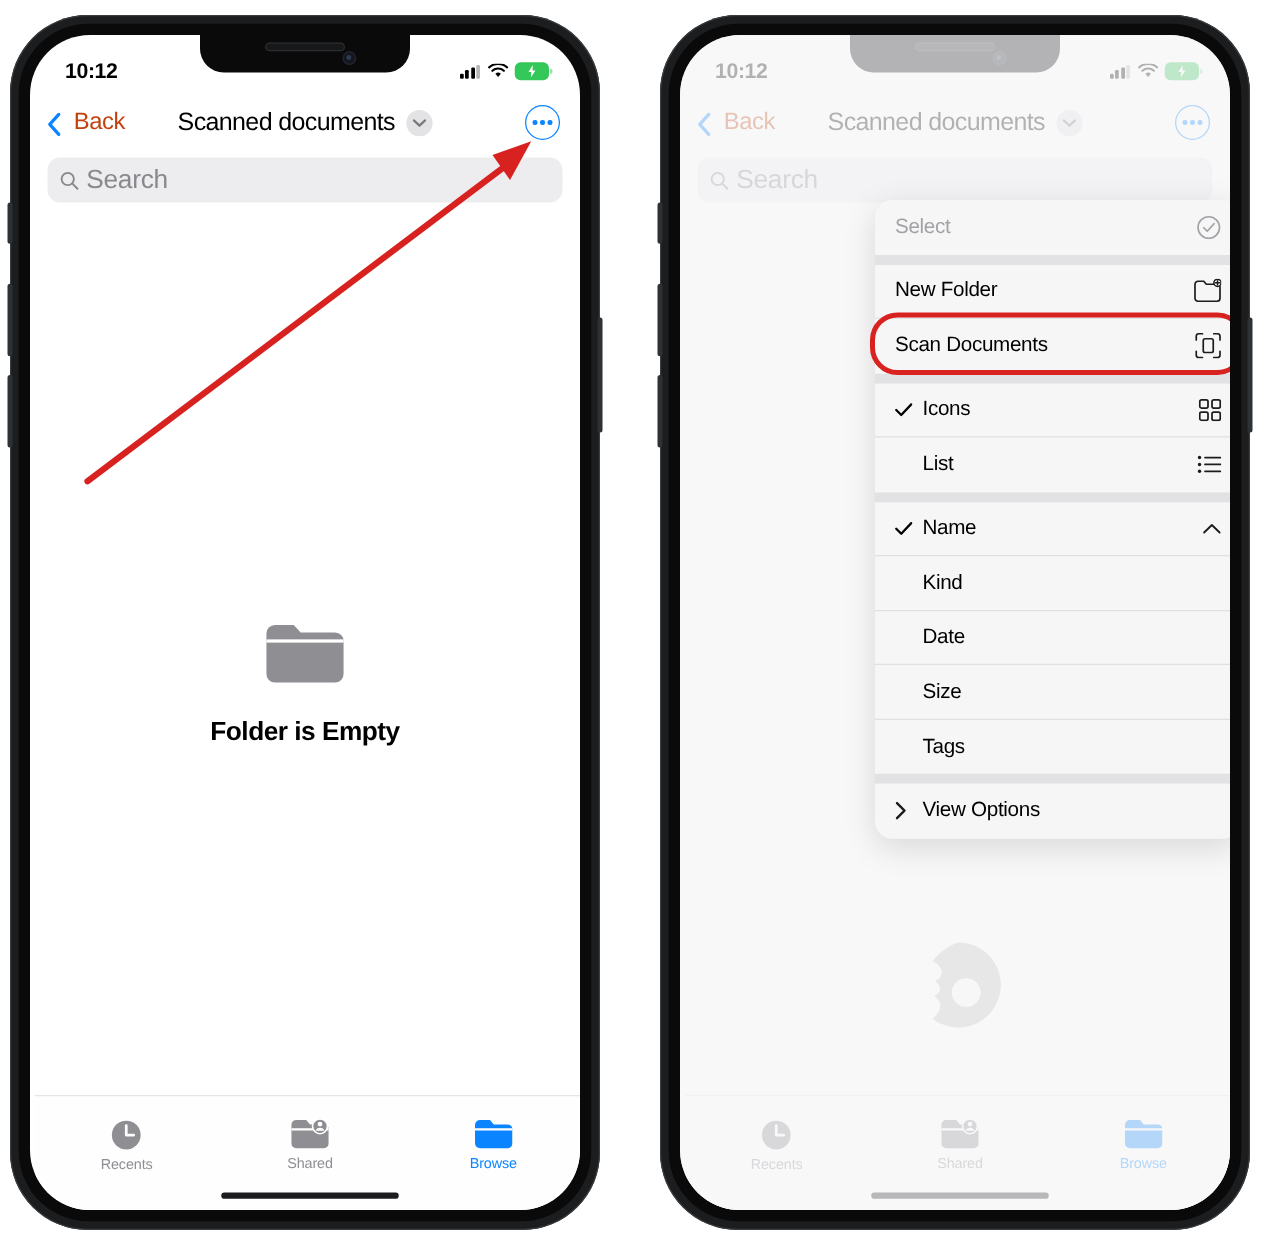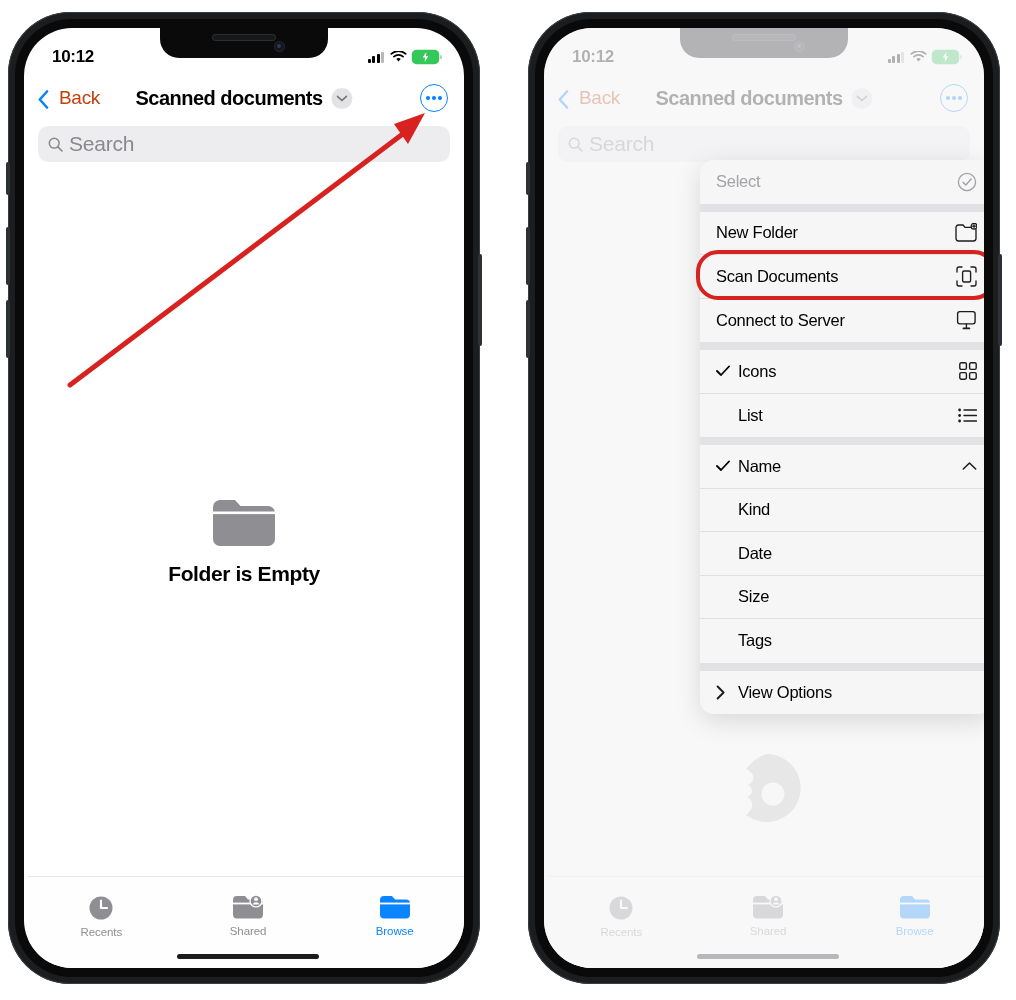--- a/index.html
+++ b/index.html
@@ -101,21 +101,21 @@
   .back-btn {
     position:absolute; left:14px;
     display:flex; align-items:flex-end; gap:10px;
     color:#c2410c; font-size:19px; letter-spacing:-0.3px;
   }
   .chev-left { width:11px; height:19px; }
   .nav-title-wrap {
     position:absolute; left:50%; transform:translateX(-50%);
     display:flex; align-items:center; gap:9px;
   }
-  .nav-title { font-size:20px; font-weight:700; color:#000; letter-spacing:-0.5px; white-space:nowrap; }
+  .nav-title { font-size:20px; font-weight:400; color:#000; letter-spacing:-0.5px; white-space:nowrap; }
   .title-chev {
     width:21px; height:21px; border-radius:50%;
     background:#e3e3e6; display:flex; align-items:center; justify-content:center;
   }
   .more-btn {
     position:absolute; right:16px;
     width:28px; height:28px; border-radius:50%;
     border:1.6px solid #0a84ff;
     display:flex; align-items:center; justify-content:center; gap:2.5px;
   }
@@ -126,21 +126,21 @@
     position:absolute; top:98px; left:14px; right:14px; height:36px;
     background:#ededf0; border-radius:10px;
     display:flex; align-items:center; padding:0 10px; gap:6px;
     z-index:15;
   }
   .search-ph { color:#88888d; font-size:21px; letter-spacing:-0.2px; }
 
   
   .empty {
     position:absolute; top:470px; left:0; width:100%;
-    display:flex; flex-direction:column; align-items:center; gap:14px;
+    display:flex; flex-direction:column; align-items:center; gap:26px;
   }
   .empty-label { font-size:21px; font-weight:700; color:#000; letter-spacing:-0.4px; }
 
   
   .tabbar {
     position:absolute; bottom:0; left:4px; width:100%; height:92px;
     background:#fefefe;
     display:flex; align-items:flex-start; padding-top:18px;
     border-top:0.5px solid #e6e6e8;
   }
@@ -415,30 +415,20 @@
                 <svg width="21" height="21" viewBox="0 0 21 21">
                   <path d="M1 6 V3 a2 2 0 0 1 2-2 h3" stroke="#1c1c1e" stroke-width="1.35" fill="none" stroke-linecap="round"></path>
                   <path d="M15 1 h3 a2 2 0 0 1 2 2 v3" stroke="#1c1c1e" stroke-width="1.35" fill="none" stroke-linecap="round"></path>
                   <path d="M20 15 v3 a2 2 0 0 1 -2 2 h-3" stroke="#1c1c1e" stroke-width="1.35" fill="none" stroke-linecap="round"></path>
                   <path d="M6 20 h-3 a2 2 0 0 1 -2 -2 v-3" stroke="#1c1c1e" stroke-width="1.35" fill="none" stroke-linecap="round"></path>
                   <rect x="6.6" y="5" width="8" height="11" rx="1.5" stroke="#1c1c1e" stroke-width="1.35" fill="none"></rect>
                   <path d="M9.2 5 V2.9 a1.3 1.3 0 0 1 1.3 -1.3 h3.6" stroke="#1c1c1e" stroke-width="1.1" fill="none" stroke-linecap="round" opacity="0"></path>
                 </svg>
               </span>
             </div>
-            <div class="mrow">
-              <span class="mlabel">Connect to Server</span>
-              <span class="micon">
-                <svg width="21" height="20" viewBox="0 0 21 20">
-                  <rect x="1.6" y="1.6" width="17.5" height="12.2" rx="2.2" stroke="#1c1c1e" stroke-width="1.35" fill="none"></rect>
-                  <path d="M10.4 13.8 V18" stroke="#1c1c1e" stroke-width="1.35" stroke-linecap="round"></path>
-                  <path d="M7.4 18.4 h6" stroke="#1c1c1e" stroke-width="1.7" stroke-linecap="round"></path>
-                </svg>
-              </span>
-            </div>
           </div>
 
           <div class="msep"></div>
 
           <div class="mgroup">
             <div class="mrow">
               <span class="mcheck">
                 <svg width="14" height="12" viewBox="0 0 14 12">
                     <path d="M1 6 L5 10 L13 1.5" stroke="#000" stroke-width="1.8" fill="none" stroke-linecap="round" stroke-linejoin="round"></path>
                   </svg>

